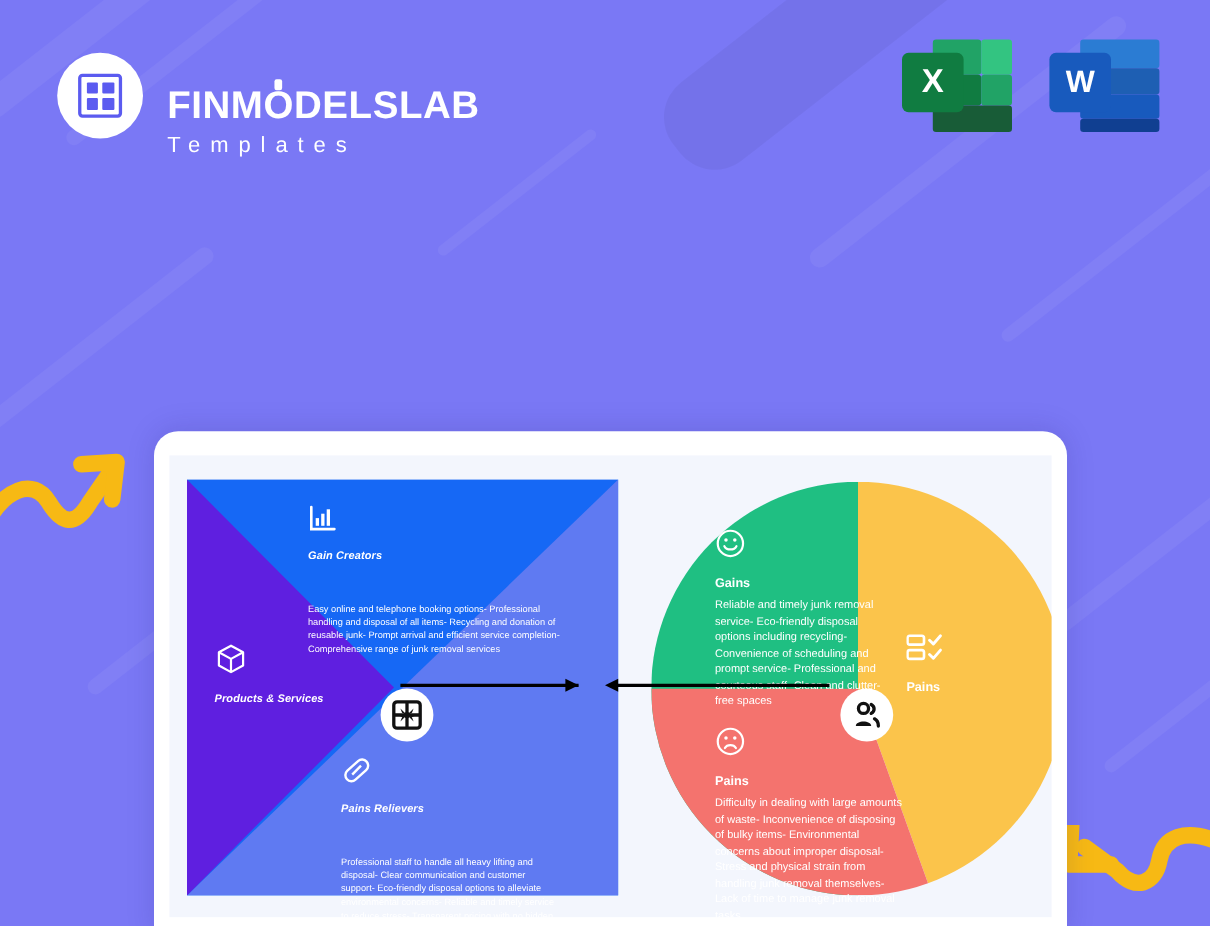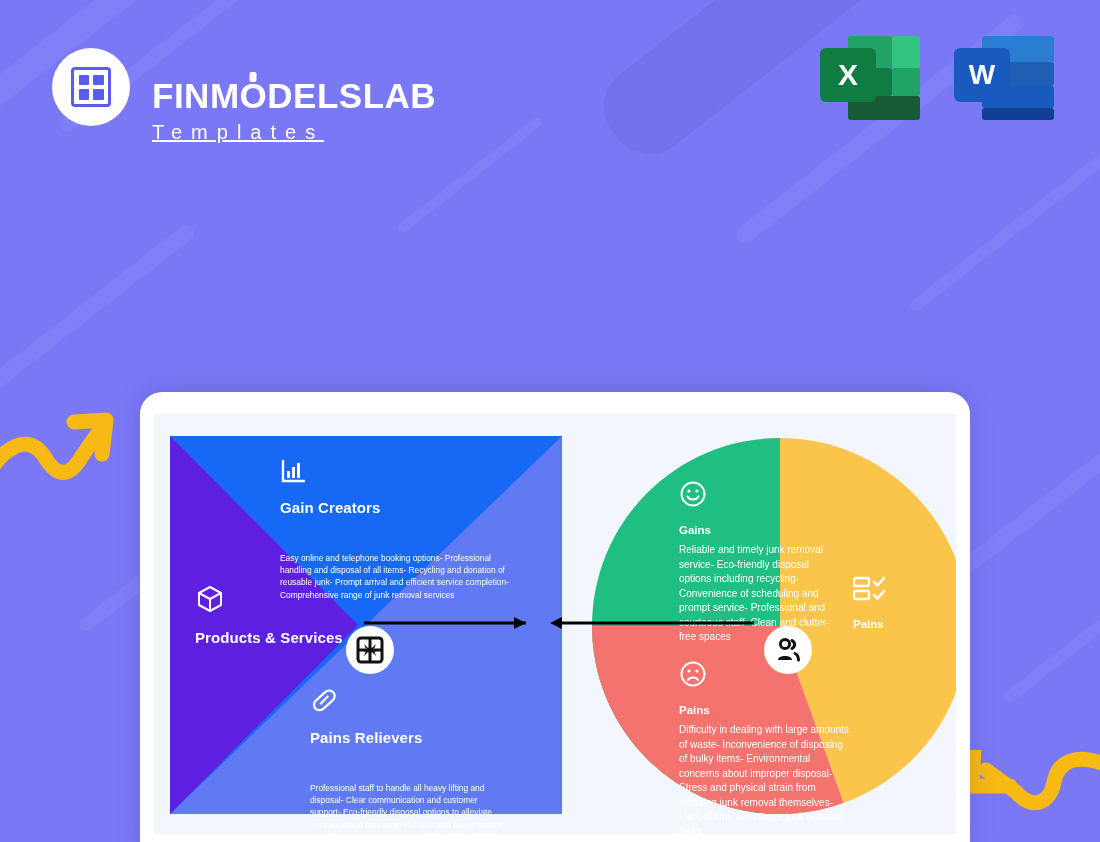--- a/index.html
+++ b/index.html
@@ -40,21 +40,21 @@
     gap:3.5px; padding:4.5px;
   }
   #logo-grid i { background:#5b5bf0; display:block; border-radius:1px; }
   #logo-text { margin-left:22px;margin-top:46px; }
   #brand-name {
     color:#fff; font-weight:800; font-size:35px; letter-spacing:0.5px;
     line-height:1; font-family:"Liberation Sans", sans-serif;
   }
   #brand-sub {
     color:#fff; font-size:20px; letter-spacing:9px; margin-top:9px;
-    font-weight:400; line-height:1;text-decoration:underline;
+    font-weight:400; line-height:1;
   }
   
   #brand-name .omark { position:relative; display:inline-block; }
   #brand-name .omark::after {
     content:""; position:absolute; left:50%; top:-6px; transform:translateX(-50%);
     width:7px; height:10px; background:#fff; border-radius:2px;
   }
 
   
   #office-icons { position:absolute; right:46px; top:28px; display:flex; gap:34px; }
@@ -117,40 +117,40 @@
     position:absolute; left:16px; top:22px; width:392px; height:378px;
   }
   #left-square .base { position:absolute; inset:0; background:#1668f5; }
   #left-square .lower { position:absolute; inset:0; background:#5f7af2;
         clip-path: polygon(100% 0, 100% 100%, 0 100%); }
   #left-square .left-wedge { position:absolute; inset:0; background:#5f1fe0;
         clip-path: polygon(0 0, 48% 50%, 0 100%); }
 
   .blk { position:absolute; color:#fff; }
   .blk .ic { margin-bottom:11px; }
-  .blk .hd { font-weight:700; font-size:15px; letter-spacing:0.1px; margin-bottom:7px; }
+  .blk .hd { font-weight:700; font-size:10px; letter-spacing:0.1px; margin-bottom:7px;font-style:italic; }
   .blk .bd { font-size:8.4px; line-height:1.45; max-width:230px;margin-top:36px; }
 
   #blk-gain-creators { left:110px; top:22px; }
   #blk-products      { left:25px;  top:148px; }
   #blk-products .bd  { max-width:122px; }
   #blk-pain-relievers{ left:140px; top:250px; }
   #blk-pain-relievers .bd { max-width:195px; }
 
   
   #pie-wrap {
     position:absolute; left:438px; top:24px; width:376px; height:376px;
   }
   #pie { position:absolute; inset:0; border-radius:50%; overflow:hidden; }
   .slice { position:absolute; inset:0; }
   .slice.green  { background:#1fbf82; clip-path: polygon(50% 50%, 50% 0, 0 0, 0 100%, 50% 100%); }
   .slice.yellow { background:#fbc44b; clip-path: polygon(50% 50%, 50% 0, 100% 0, 100% 100%, 68% 100%); }
   .slice.red    { background:#f4736e; clip-path: polygon(50% 50%, 68% 100%, 0 100%, 0 50%); }
 
-  .pblk { position:absolute; color:#fff;margin-left:29px; }
+  .pblk { position:absolute; color:#fff; }
   .pblk .ic { margin-bottom:12px; }
   .pblk .hd { font-weight:700; font-size:11.5px; margin-bottom:7px; }
   .pblk .bd { font-size:10px; line-height:1.45; }
 
   #blk-gains  { left:58px;  top:42px; }
   #blk-gains .bd { max-width:152px; }
   #blk-pains-y{ left:232px; top:138px; }
   #blk-pains-y .bd { max-width:110px; }
   #blk-pains-r{ left:58px;  top:222px; }
   #blk-pains-r .bd { max-width:170px; }

